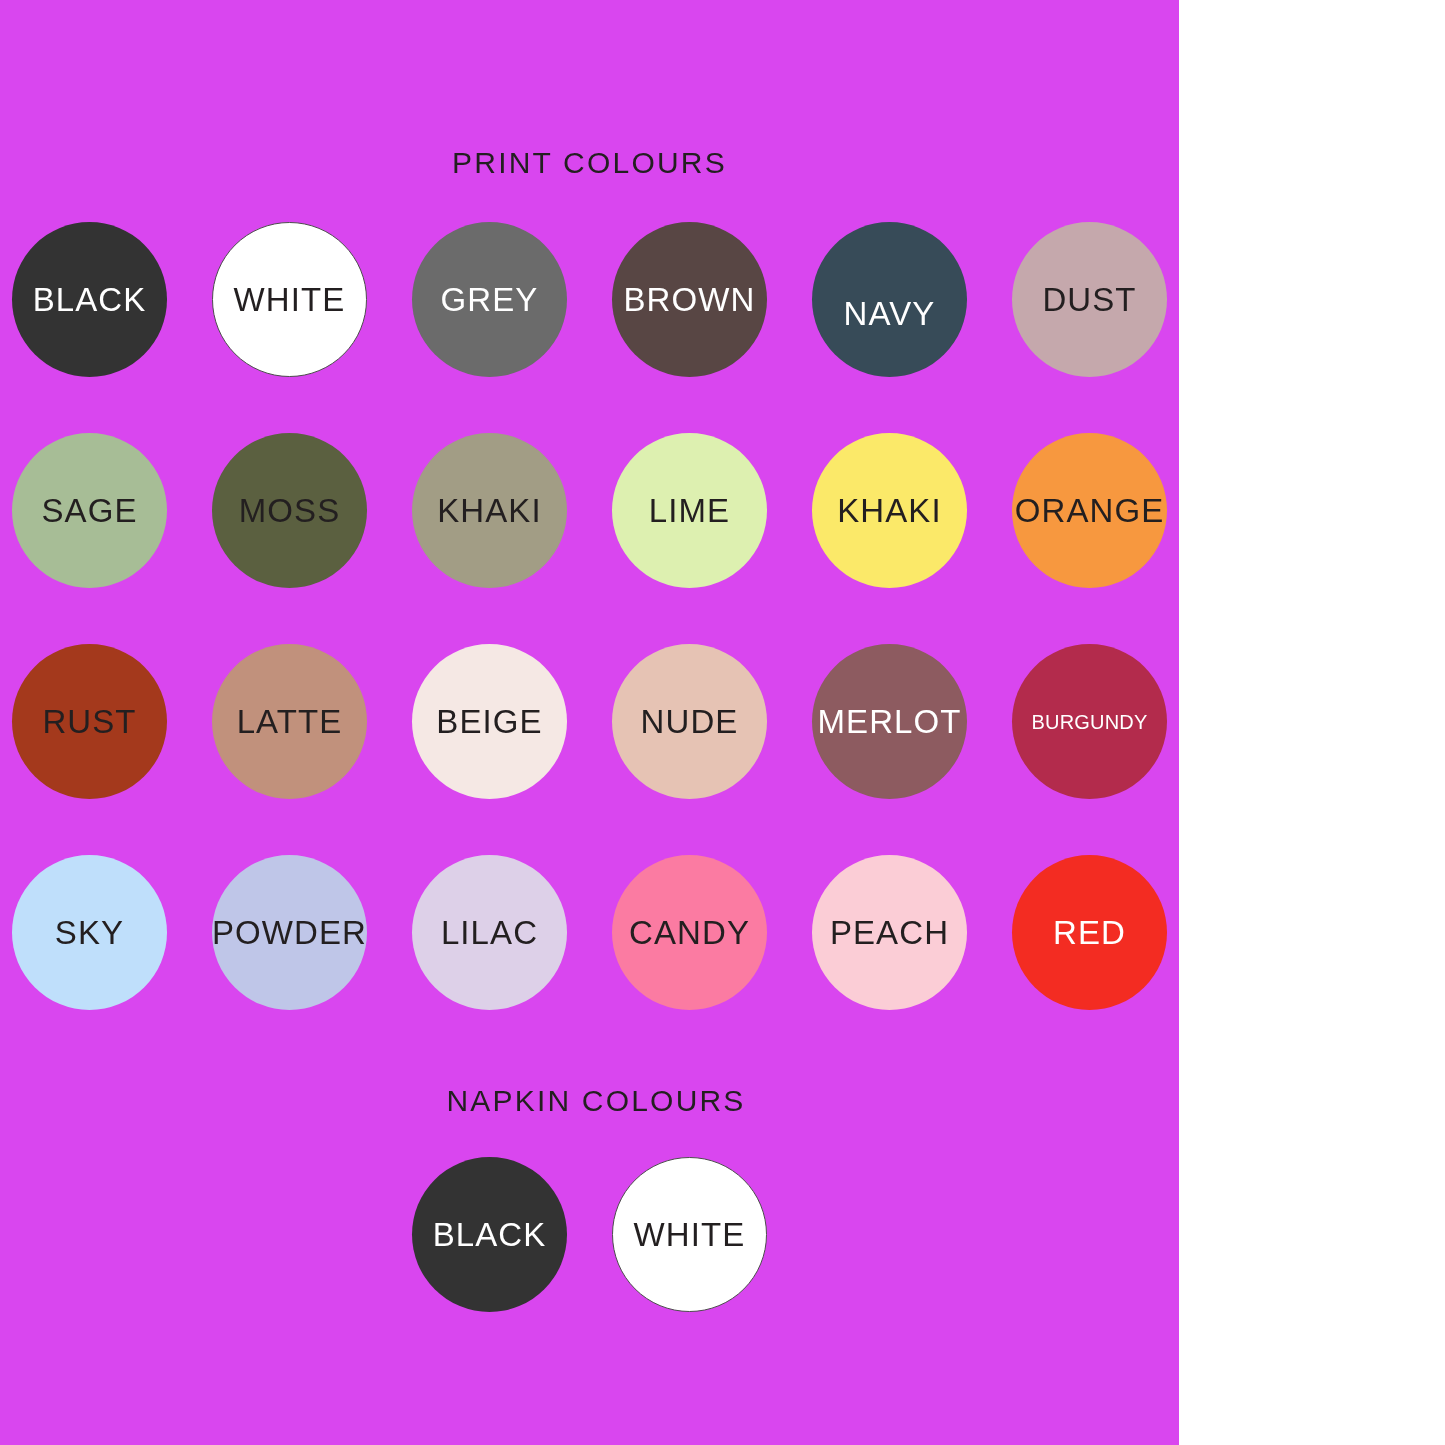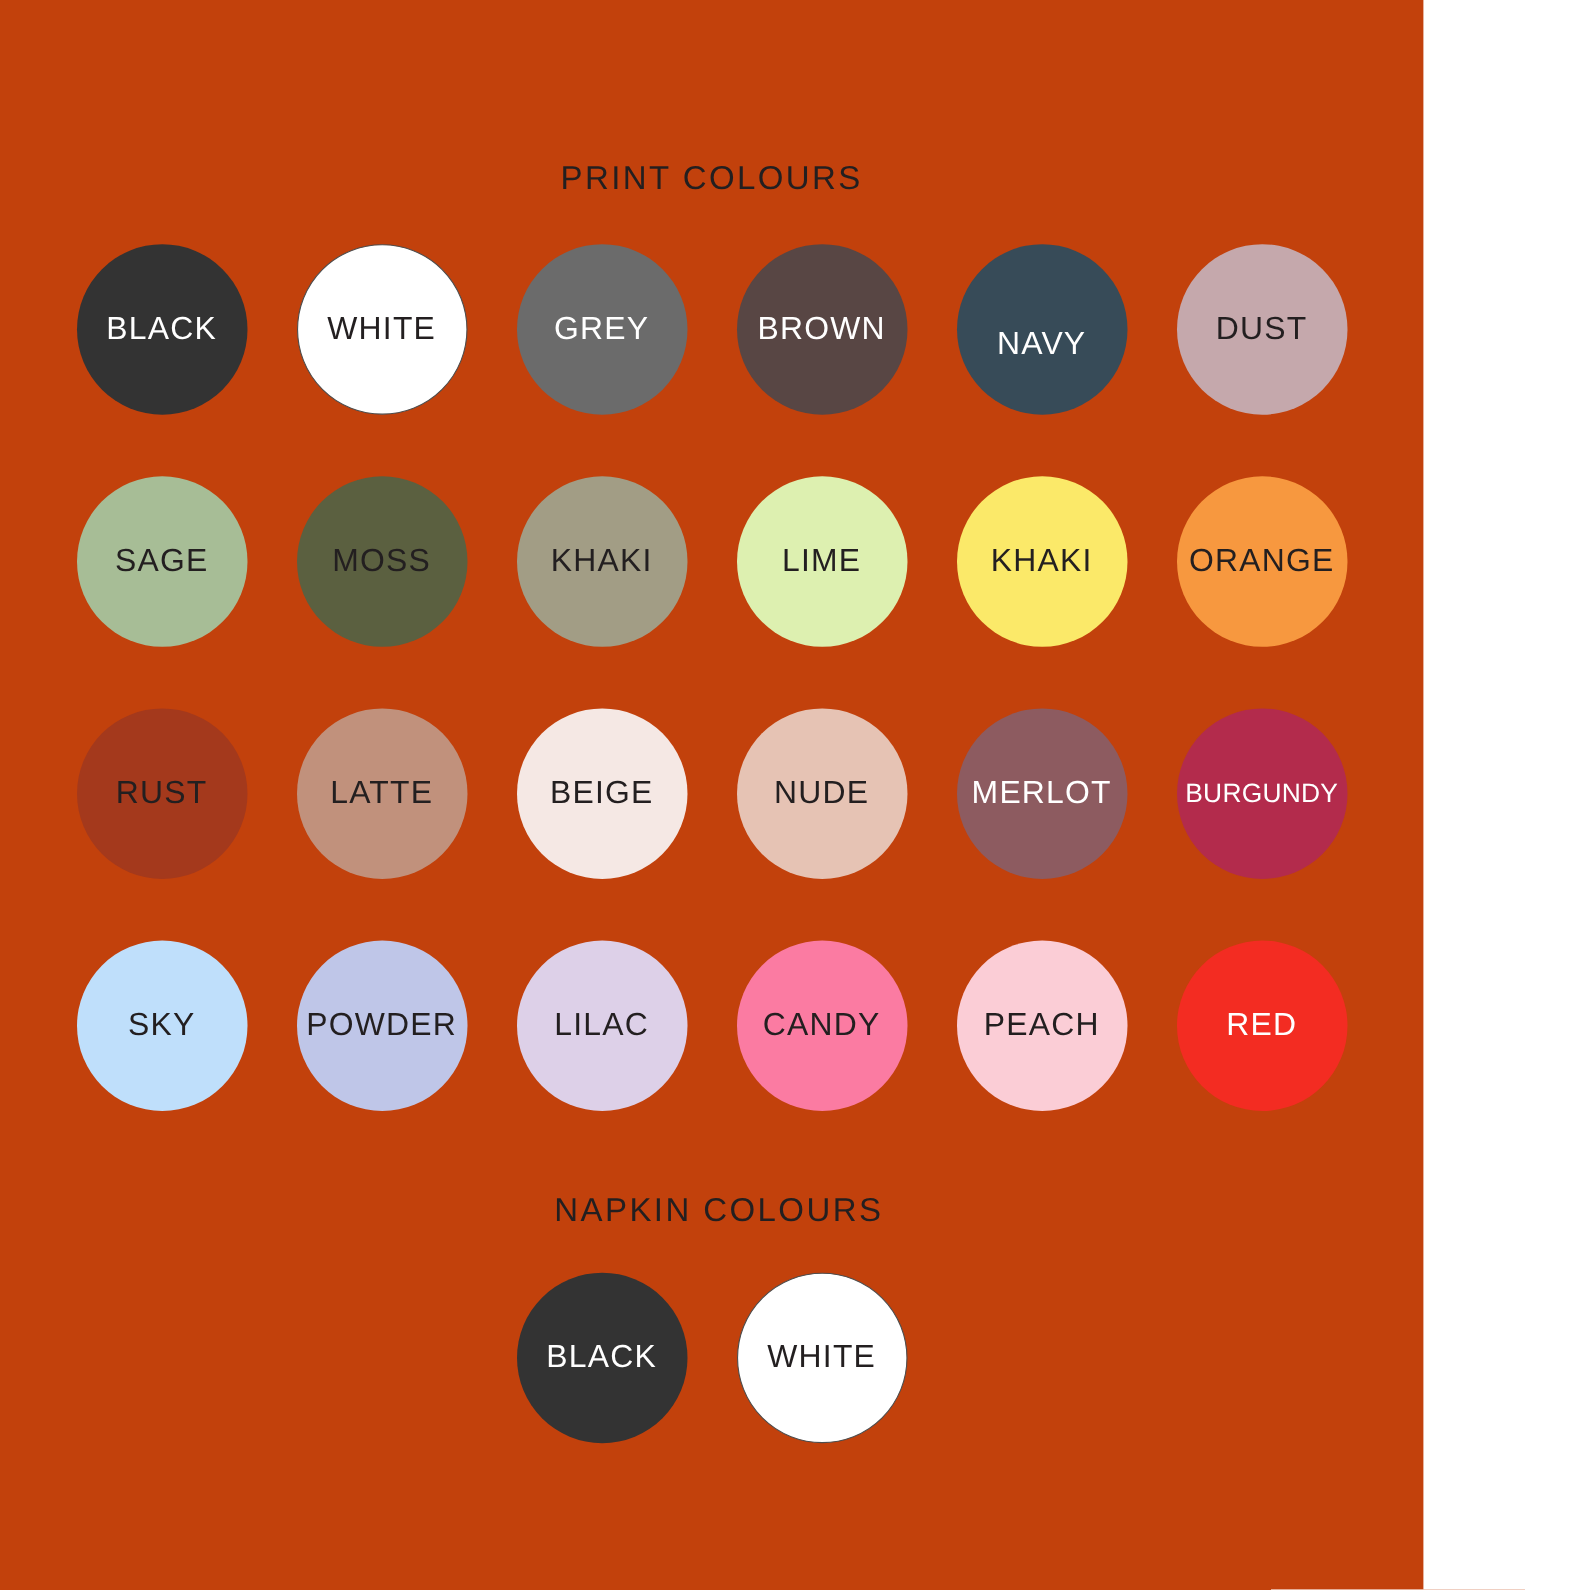--- a/index.html
+++ b/index.html
@@ -7,23 +7,23 @@
 
   html, body {
     width: 1445px;
     height: 1445px;
     background: #ffffff;
     font-family: "Liberation Sans", sans-serif;
   }
 
   .page {
     position: relative;
-    width: 1294px;
+    width: 1179px;
     height: 1445px;
-    background: #c2410c;
+    background: #d946ef;
     overflow: hidden;
   }
 
   
   .section-title {
     text-align: center;
     font-family: "Liberation Sans", sans-serif;
     font-size: 30px;
     font-weight: 300;
     letter-spacing: 2.2px;
@@ -63,32 +63,32 @@
     height: 155px;
     border-radius: 50%;
     display: flex;
     align-items: center;
     justify-content: center;
     position: relative;
   }
 
   .swatch-label {
     font-family: "Liberation Sans", sans-serif;
-    font-size: 29px;
+    font-size: 33px;
     font-weight: 300;
     letter-spacing: 1.1px;
     line-height: 1;
     white-space: nowrap;
     text-align: center;
     user-select: none;
   }
 
   
   .swatch-label.long {
-    font-size: 24px;
+    font-size: 20px;
     letter-spacing: 0.2px;
   }
 
   .swatch.outlined {
     border: 1px solid #4d4d4d;
   }
 </style>
 </head>
 <body>
 

